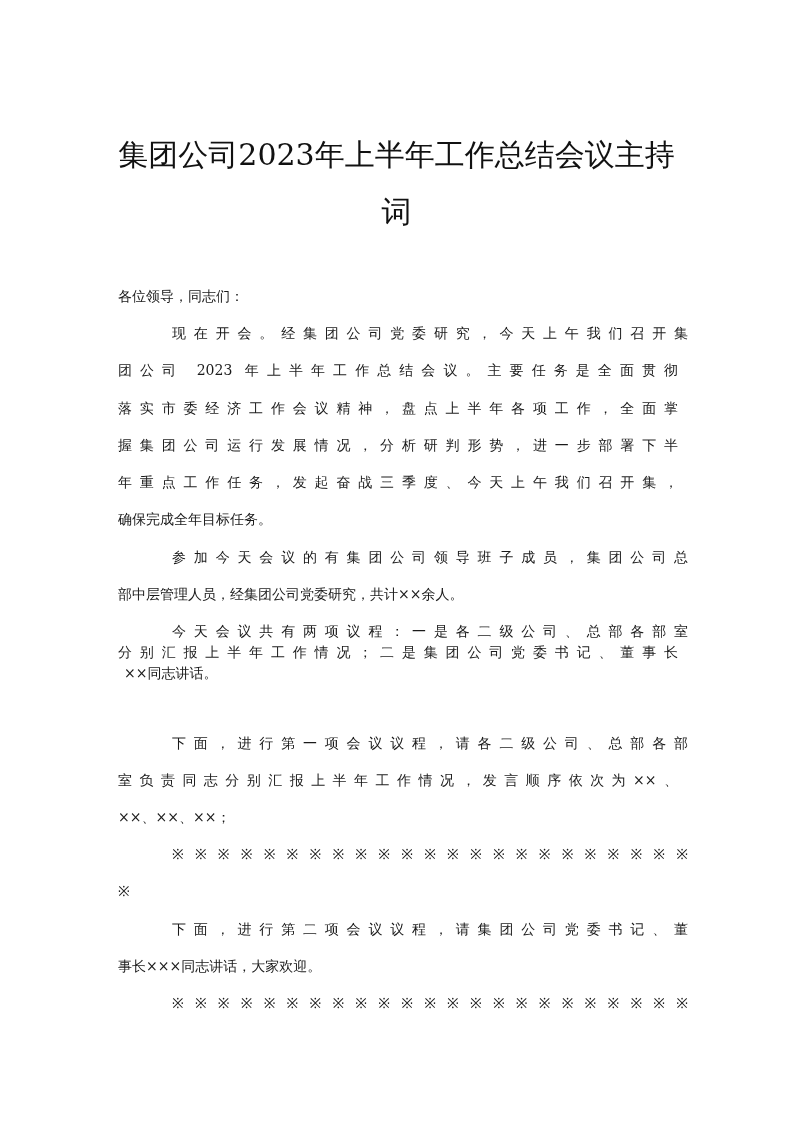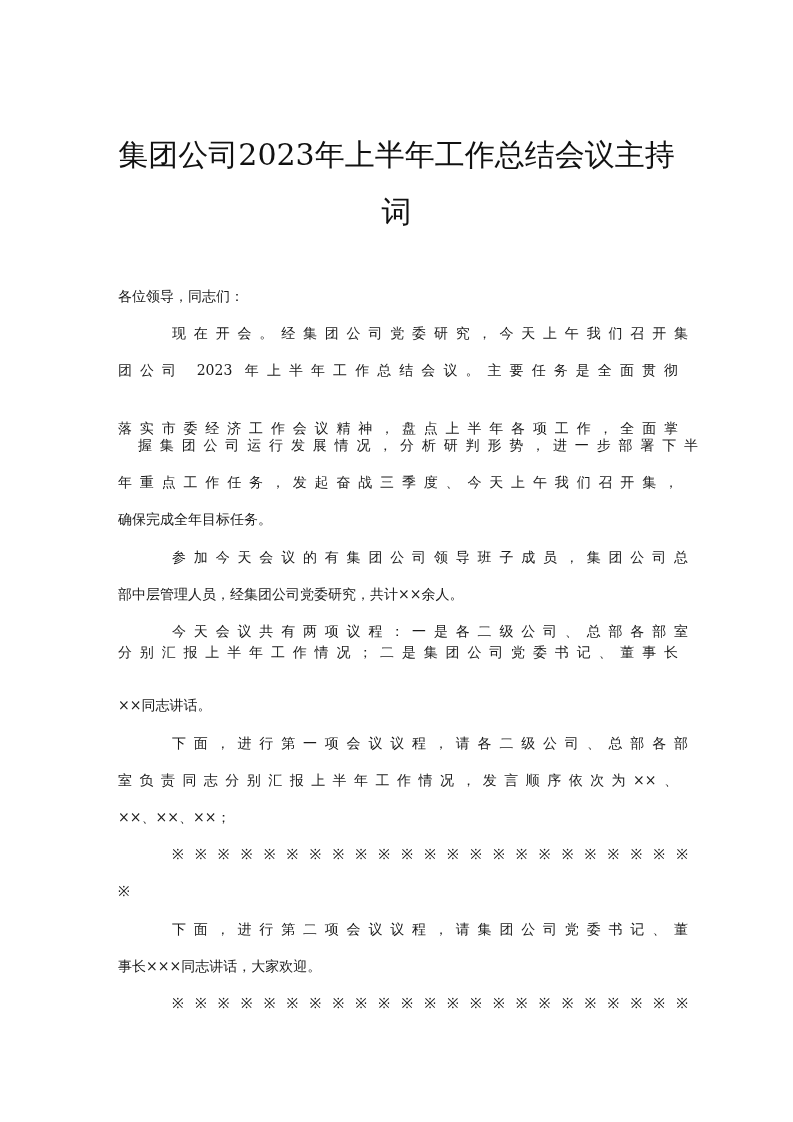--- a/index.html
+++ b/index.html
@@ -26,29 +26,29 @@
 <body>
 
 <div class="page">
   <div class="title-line" style="top:135px;">集团公司2023年上半年工作总结会议主持</div>
   <div class="title-line" style="top:192px;">词</div>
 
   <div id="body-container">
       <div class="line last" style="top: 283px;">各位领导，同志们：</div>
       <div class="line indent" style="top: 320px;">现在开会。经集团公司党委研究，今天上午我们召开集</div>
       <div class="line" style="top: 357px;">团公司 2023 年上半年工作总结会议。主要任务是全面贯彻</div>
-      <div class="line" style="top: 395px; margin-top: 20px;">落实市委经济工作会议精神，盘点上半年各项工作，全面掌</div>
-      <div class="line" style="top: 432px; margin-left: 20px;">握集团公司运行发展情况，分析研判形势，进一步部署下半</div>
+      <div class="line" style="top: 395px;">落实市委经济工作会议精神，盘点上半年各项工作，全面掌</div>
+      <div class="line" style="top: 432px;">握集团公司运行发展情况，分析研判形势，进一步部署下半</div>
       <div class="line" style="top: 469px;">年重点工作任务，发起奋战三季度、今天上午我们召开集，</div>
       <div class="line last" style="top: 506px;">确保完成全年目标任务。</div>
       <div class="line indent" style="top: 544px;">参加今天会议的有集团公司领导班子成员，集团公司总</div>
       <div class="line last" style="top: 581px;">部中层管理人员，经集团公司党委研究，共计××余人。</div>
       <div class="line indent" style="top: 618px;">今天会议共有两项议程：一是各二级公司、总部各部室</div>
       <div class="line" style="top: 639px;">分别汇报上半年工作情况；二是集团公司党委书记、董事长</div>
-      <div class="line last" style="top: 692px;">××同志讲话。</div>
+      <div class="line last" style="top: 660px; margin-left: 6px;">××同志讲话。</div>
       <div class="line indent" style="top: 730px;">下面，进行第一项会议议程，请各二级公司、总部各部</div>
       <div class="line" style="top: 767px;">室负责同志分别汇报上半年工作情况，发言顺序依次为××、</div>
       <div class="line last" style="top: 804px;">××、××、××；</div>
       <div class="line indent" style="top: 841px;">※※※※※※※※※※※※※※※※※※※※※※※</div>
       <div class="line last" style="top: 878px;">※</div>
       <div class="line indent" style="top: 916px;">下面，进行第二项会议议程，请集团公司党委书记、董</div>
       <div class="line last" style="top: 953px;">事长×××同志讲话，大家欢迎。</div>
       <div class="line indent" style="top: 990px;">※※※※※※※※※※※※※※※※※※※※※※※</div>
     </div>
 </div>

